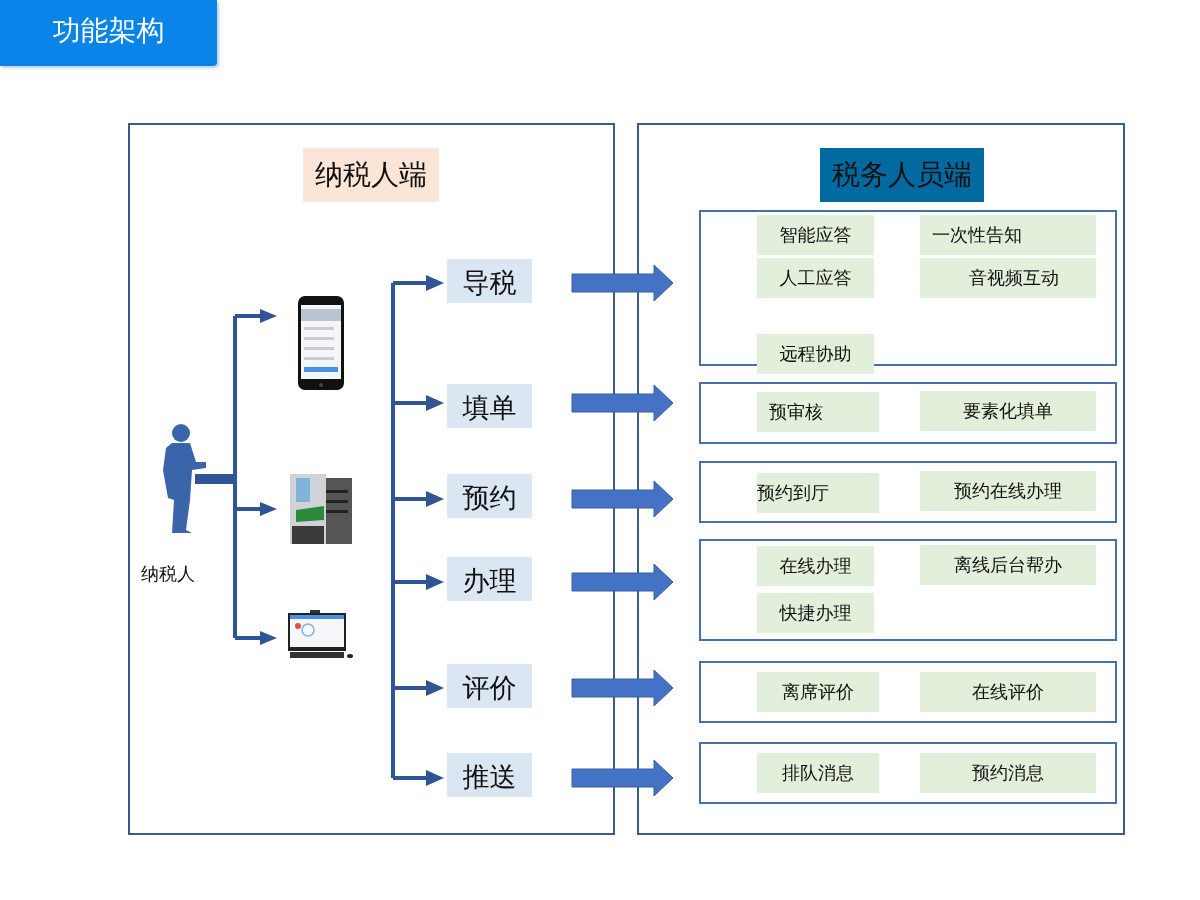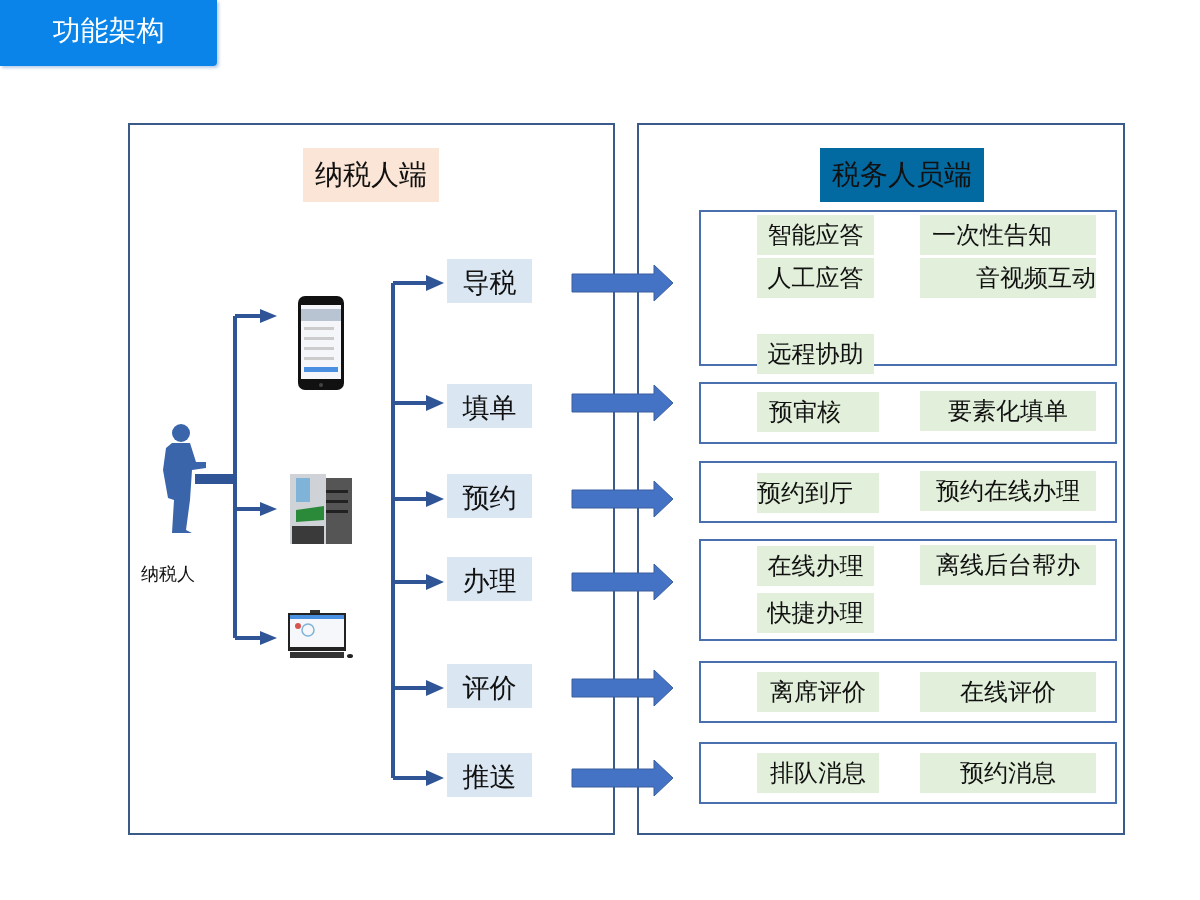--- a/index.html
+++ b/index.html
@@ -10,21 +10,21 @@
                color:#fff; font-size:28px; line-height:62px; text-align:center; }
   .panel { position:absolute; border:2px solid #3a5a8a; box-sizing:border-box; }
   #left-panel { left:128px; top:123px; width:487px; height:712px; }
   #right-panel { left:637px; top:123px; width:488px; height:712px; }
   .panel-title { position:absolute; font-size:28px; padding:4px 12px; line-height:46px; height:46px; }
   #left-title { left:303px; top:148px; background:#fbe5d6; }
   #right-title { left:820px; top:148px; background:#0369a1; }
   .cat { position:absolute; left:447px; width:85px; height:44px; background:#dae6f2; font-size:27px;
          text-align:center; line-height:48px; }
   .grp { position:absolute; left:699px; width:418px; border:2px solid #4a6fae; box-sizing:border-box; }
-  .item { position:absolute; background:#e2efda; font-size:24px; line-height:40px; height:40px; text-align:center; }
+  .item { position:absolute; background:#e2efda; font-size:18px; line-height:40px; height:40px; text-align:center; }
   .person-label { position:absolute; left:141px; top:562px; font-size:18px; }
   svg.overlay { position:absolute; left:0; top:0; }
   .device { position:absolute; }
 </style>
 </head>
 <body>
 
 <div class="title-tab">功能架构</div>
 
 <div class="panel" id="left-panel"></div>
@@ -131,21 +131,21 @@
 <div class="grp" style="top:210px;height:156px;"></div>
 <div class="grp" style="top:382px;height:62px;"></div>
 <div class="grp" style="top:461px;height:62px;"></div>
 <div class="grp" style="top:539px;height:102px;"></div>
 <div class="grp" style="top:661px;height:62px;"></div>
 <div class="grp" style="top:742px;height:62px;"></div>
 
 <div class="item" style="left:757px;top:215px;width:117px;">智能应答</div>
 <div class="item" style="left:920px;top:215px;width:176px;text-align:left;padding-left:12px;box-sizing:border-box;">一次性告知</div>
 <div class="item" style="left:757px;top:258px;width:117px;">人工应答</div>
-<div class="item" style="left:920px;top:258px;width:176px;text-align:right;padding-left:12px;box-sizing:border-box;">音视频互动</div>
+<div class="item" style="left:920px;top:258px;width:176px;text-align:center;padding-left:12px;box-sizing:border-box;">音视频互动</div>
 <div class="item" style="left:757px;top:306px;width:117px;margin-top:28px;">远程协助</div>
 
 <div class="item" style="left:757px;top:392px;width:122px;text-align:left;padding-left:12px;box-sizing:border-box;">预审核</div>
 <div class="item" style="left:920px;top:391px;width:176px;">要素化填单</div>
 
 <div class="item" style="left:757px;top:473px;width:122px;text-align:left;box-sizing:border-box;">预约到厅</div>
 <div class="item" style="left:920px;top:471px;width:176px;">预约在线办理</div>
 
 <div class="item" style="left:757px;top:546px;width:117px;">在线办理</div>
 <div class="item" style="left:920px;top:545px;width:176px;">离线后台帮办</div>

